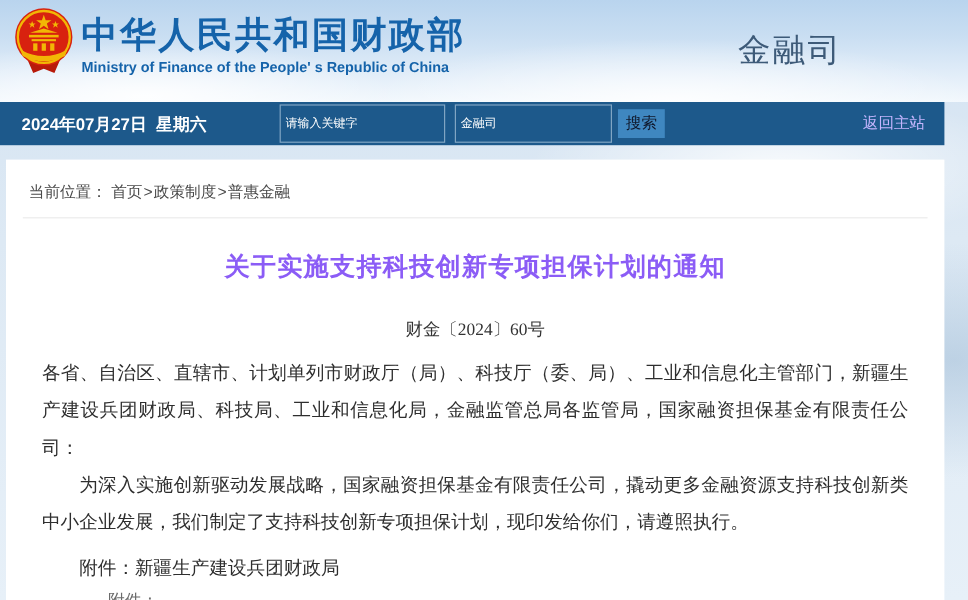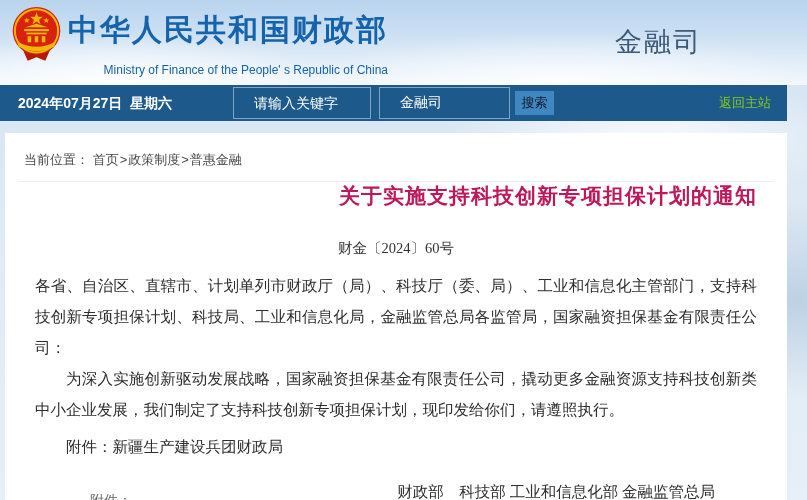--- a/index.html
+++ b/index.html
@@ -17,79 +17,79 @@
 
   
   .header {
     position:absolute; left:0; top:0; width:807px; height:85px;
     background:
       radial-gradient(280px 60px at 120px 80px, rgba(255,255,255,.9), rgba(255,255,255,0) 75%),
       radial-gradient(340px 70px at 560px 85px, rgba(255,255,255,.85), rgba(255,255,255,0) 75%),
       linear-gradient(180deg,#b9d4ee 0%, #c9def2 35%, #e3eef9 75%, #f2f8fd 100%);
   }
   .emblem { position:absolute; left:10px; top:6px; width:53px; height:62px; }
-  .site-titles { position:absolute; left:68px; top:13px;text-align:right; }
+  .site-titles { position:absolute; left:68px; top:13px; }
   .site-title {
     font-size:30px; font-weight:bold; color:#1563aa;
     letter-spacing:2px; line-height:34px; white-space:nowrap;
   }
   .site-subtitle {
-    font-size:12px; font-weight:normal; color:#1563aa; line-height:14px;
-    margin-top:16px; white-space:nowrap;
+    font-size:12px; font-weight:bold; color:#1563aa; line-height:14px;
+    margin-top:2px; white-space:nowrap;
   }
   .dept-name {
     position:absolute; right:105px; top:24px;
     font-size:27px; color:#3d5a78; letter-spacing:2px;
   }
 
   
   .navbar {
     position:absolute; left:0; top:85px; width:787px; height:36px;
     background:#1d598b;
   }
   .nav-date {
     position:absolute; left:18px; top:0; height:36px; line-height:36px;
     color:#ffffff; font-size:14px; font-weight:bold; white-space:pre;
   }
   .nav-search { position:absolute; left:233px; top:6px; height:24px; display:flex; align-items:center; }
   .nav-input {
     height:32px; background:transparent; border:1px solid rgba(210,228,243,.55);
-    color:#ffffff; font-size:14px; padding:0 20px;
+    color:#ffffff; font-size:10px; padding:0 4px;
     font-family:"Liberation Sans","DejaVu Sans",sans-serif; outline:none;
   }
   .nav-input::placeholder { color:#ffffff; opacity:1; }
   .input-keyword { width:138px; }
   .input-scope   { width:131px; margin-left:8px; }
   .search-btn {
     width:39px; height:24px; margin-left:5px; border:none;
     background:#3f87c0; color:#0f172a; font-size:13px; cursor:pointer;
     font-family:"Liberation Sans","DejaVu Sans",sans-serif;
   }
   .home-link {
     position:absolute; right:16px; top:0; height:36px; line-height:36px;
-    color:#84cc16; font-size:13px; text-decoration:none; cursor:pointer;
+    color:#c4b5fd; font-size:13px; text-decoration:none; cursor:pointer;
   }
 
   
   .panel {
     position:absolute; left:5px; top:133px; width:782px; height:367px;
     background:#ffffff;
   }
   .breadcrumb {
     margin:0 14px; padding:18px 5px 12px;
     border-bottom:1px solid #ececec;
     font-size:13px; color:#494949;
   }
   .breadcrumb a { color:#494949; text-decoration:none; cursor:pointer; }
   .crumb-sep { margin:0 1px; }
 
   .article { padding:0 30px; }
   .doc-title {
-    text-align:right;
-    font-size:21px; font-weight:bold; color:#be185d; letter-spacing:1px;
+    margin-top:26px; text-align:center;
+    font-size:21px; font-weight:bold; color:#8b5cf6; letter-spacing:1px;
   }
   .doc-number {
     margin-top:29px; text-align:center;
     font-family:"Liberation Serif","DejaVu Serif",serif;
     font-size:14.5px; color:#333333;
   }
   .doc-body p {
     font-family:"Liberation Serif","DejaVu Serif",serif;
     font-size:15.5px; color:#2e2e2e; line-height:31px;
     text-align:justify;
@@ -151,21 +151,21 @@
 <div class="panel">
   <div class="breadcrumb">
     <span>当前位置：</span>
     <a>首页</a><span class="crumb-sep">&gt;</span><a>政策制度</a><span class="crumb-sep">&gt;</span><a>普惠金融</a>
   </div>
 
   <div class="article">
     <div class="doc-title">关于实施支持科技创新专项担保计划的通知</div>
     <div class="doc-number">财金〔2024〕60号</div>
     <div class="doc-body">
-      <p class="para-first">各省、自治区、直辖市、计划单列市财政厅（局）、科技厅（委、局）、工业和信息化主管部门，支持科技创新专项担保计划、科技局、工业和信息化局，金融监管总局各监管局，国家融资担保基金有限责任公司：</p>
+      <p class="para-first">各省、自治区、直辖市、计划单列市财政厅（局）、科技厅（委、局）、工业和信息化主管部门，新疆生产建设兵团财政局、科技局、工业和信息化局，金融监管总局各监管局，国家融资担保基金有限责任公司：</p>
       <p class="para-indent">为深入实施创新驱动发展战略，国家融资担保基金有限责任公司，撬动更多金融资源支持科技创新类中小企业发展，我们制定了支持科技创新专项担保计划，现印发给你们，请遵照执行。</p>
     </div>
     <div class="attachment-line">附件：新疆生产建设兵团财政局</div>
     <div class="issuers">财政部　科技部 工业和信息化部 金融监管总局</div>
 
   </div>
 </div>
 
 <div class="footer-partial">附件：</div>
 

